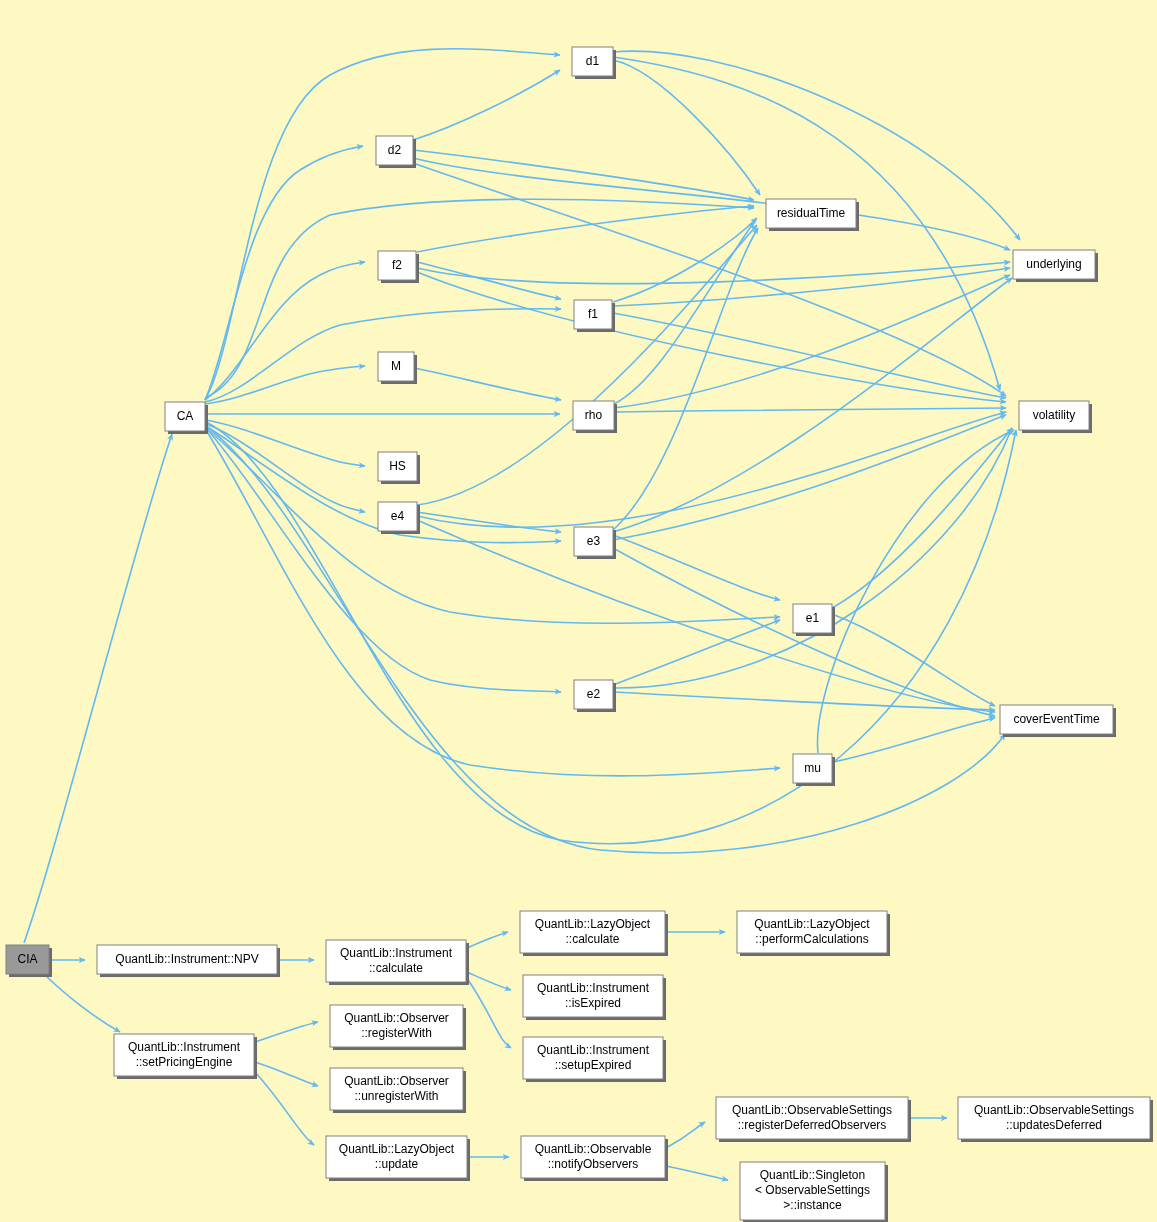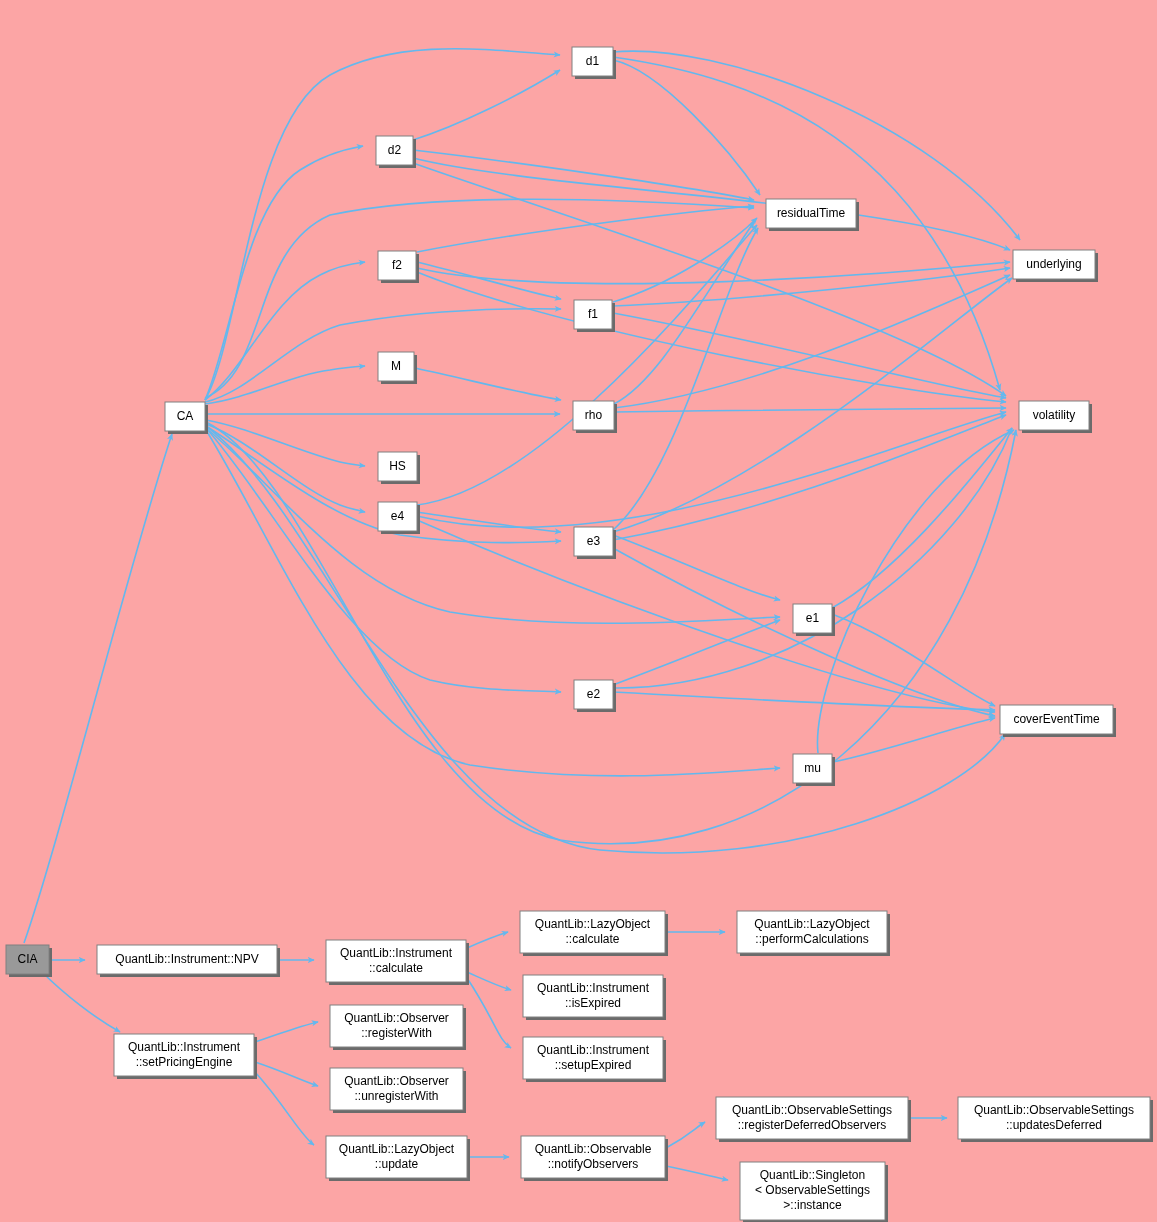--- a/index.html
+++ b/index.html
@@ -4,21 +4,21 @@
 <style>
   html, body {
     margin: 0;
     padding: 0;
     background: #000000;
   }
   #canvas-wrap {
     position: relative;
     width: 1157px;
     height: 1222px;
-    background: #fca5a5;
+    background: #fef9c3;
     overflow: hidden;
     font-family: "Liberation Sans", sans-serif;
   }
   svg#graph {
     position: absolute;
     left: 0;
     top: 0;
     width: 1157px;
     height: 1222px;
     display: block;

